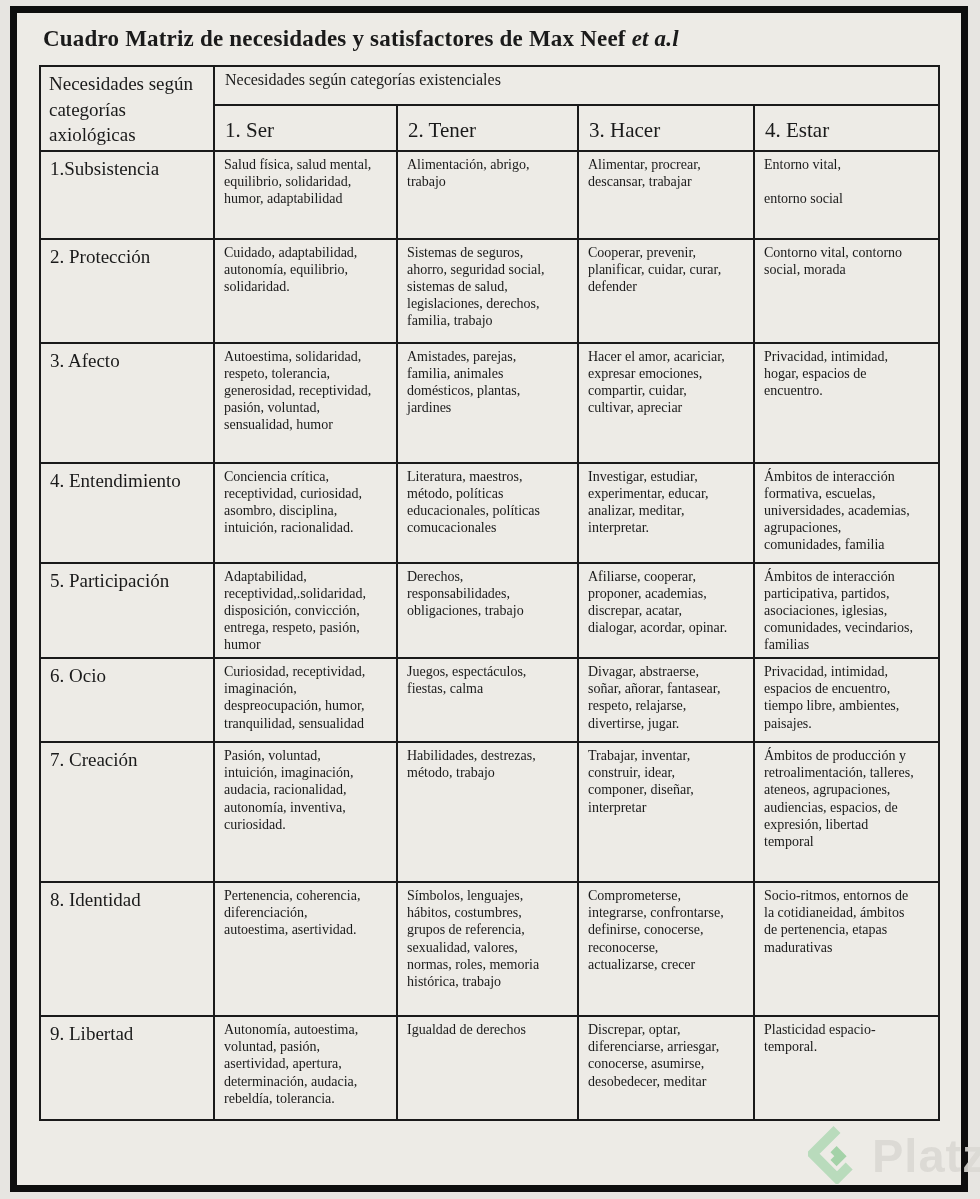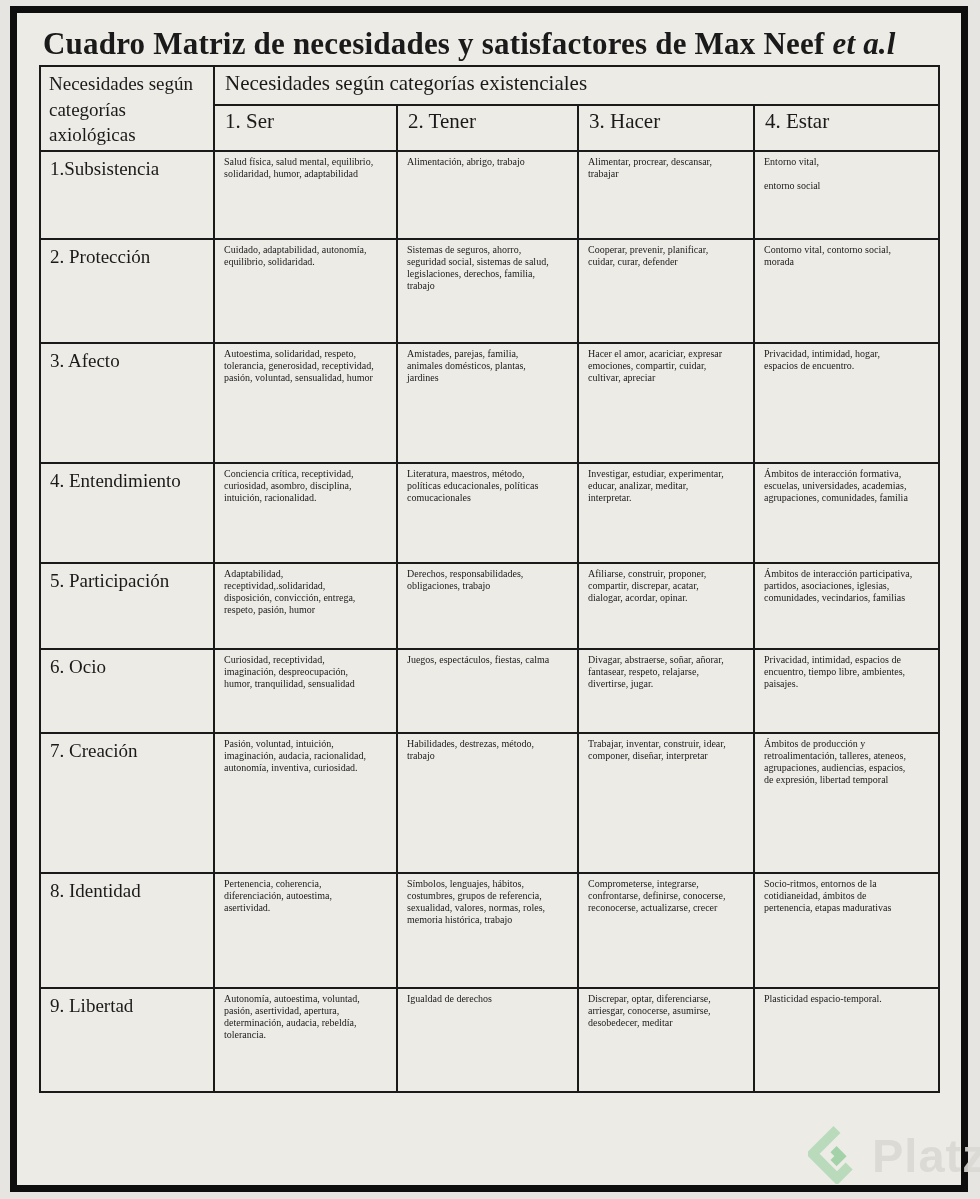--- a/index.html
+++ b/index.html
@@ -6,38 +6,38 @@
   html,body { background:#e7e5e1; }
   .page {
     position:relative; width:980px; height:1199px; overflow:hidden;
     background:#e7e5e1; font-family:"Liberation Serif", serif; color:#1a1a1a;
   }
   .frame {
     position:absolute; left:10px; top:6px; width:958px; height:1186px;
     border:7px solid #0e0e0e; background:#edebe6;
   }
   .doc-title {
-    position:absolute; left:26px; top:13px; font-size:31px; font-weight:bold;
+    position:absolute; left:26px; top:13px; font-size:23px; font-weight:bold;
     letter-spacing:.2px; white-space:nowrap;
   }
   .doc-title .emph { font-style:italic; }
   table.matrix {
     position:absolute; left:22px; top:52px; width:899px;
     border-collapse:collapse; table-layout:fixed;
   }
   .matrix th, .matrix td {
     border:2px solid #1a1a1a; vertical-align:top; text-align:left;
     background:#edebe6;
   }
   .corner-cell { font-size:19px; font-weight:normal; padding:4px 8px 2px 8px; text-align:justify; line-height:1.35; }
-  .group-cell  { font-size:21px; font-weight:normal; padding:4px 10px 2px 10px; height:38px; }
-  .col-head    { font-size:21px; font-weight:normal; padding:3px 10px 2px 10px; height:45px; }
+  .group-cell  { font-size:16px; font-weight:normal; padding:4px 10px 2px 10px; height:38px; }
+  .col-head    { font-size:21px; font-weight:normal; padding:12px 10px 2px 10px; height:45px; }
   .row-label   { font-size:19px; padding:6px 8px 2px 9px; }
   .cell {
-    font-size:10px; line-height:1.22; padding:4px 22px 4px 9px;
+    font-size:14px; line-height:1.22; padding:4px 22px 4px 9px;
     text-align:justify; white-space:pre-line;
   }
   .footer {
     position:absolute; left:26px; top:1142px; font-size:19px; white-space:nowrap;
   }
   .footer .it { font-style:italic; }
   .watermark {
     position:absolute; left:808px; top:1126px; display:flex; align-items:center;
     gap:6px; z-index:5; pointer-events:none;
   }
@@ -104,38 +104,38 @@
         <td class="row-label">4. Entendimiento</td>
         <td class="cell">Conciencia crítica, receptividad, curiosidad, asombro, disciplina, intuición, racionalidad.</td>
         <td class="cell">Literatura, maestros, método, políticas educacionales, políticas comucacionales</td>
         <td class="cell">Investigar, estudiar, experimentar, educar, analizar, meditar, interpretar.</td>
         <td class="cell">Ámbitos de interacción formativa, escuelas, universidades, academias, agrupaciones, comunidades, familia</td>
       </tr>
       <tr style="height:86px">
         <td class="row-label">5. Participación</td>
         <td class="cell">Adaptabilidad, receptividad,.solidaridad, disposición, convicción, entrega, respeto, pasión, humor</td>
         <td class="cell">Derechos, responsabilidades, obligaciones, trabajo</td>
-        <td class="cell">Afiliarse, construir, proponer, compartir, discrepar, acatar, dialogar, acordar, opinar.</td>
+        <td class="cell">Afiliarse, cooperar, proponer, academias, discrepar, acatar, dialogar, acordar, opinar.</td>
         <td class="cell">Ámbitos de interacción participativa, partidos, asociaciones, iglesias, comunidades, vecindarios, familias</td>
       </tr>
       <tr style="height:84px">
         <td class="row-label">6. Ocio</td>
         <td class="cell">Curiosidad, receptividad, imaginación, despreocupación, humor, tranquilidad, sensualidad</td>
         <td class="cell">Juegos, espectáculos, fiestas, calma</td>
         <td class="cell">Divagar, abstraerse, soñar, añorar, fantasear, respeto, relajarse, divertirse, jugar.</td>
         <td class="cell">Privacidad, intimidad, espacios de encuentro, tiempo libre, ambientes, paisajes.</td>
       </tr>
       <tr style="height:140px">
         <td class="row-label">7. Creación</td>
         <td class="cell">Pasión, voluntad, intuición, imaginación, audacia, racionalidad, autonomía, inventiva, curiosidad.</td>
         <td class="cell">Habilidades, destrezas, método, trabajo</td>
         <td class="cell">Trabajar, inventar, construir, idear, componer, diseñar, interpretar</td>
         <td class="cell">Ámbitos de producción y retroalimentación, talleres, ateneos, agrupaciones, audiencias, espacios, de expresión, libertad temporal</td>
       </tr>
-      <tr style="height:115px">
+      <tr style="height:134px">
         <td class="row-label">8. Identidad</td>
         <td class="cell">Pertenencia, coherencia, diferenciación, autoestima, asertividad.</td>
         <td class="cell">Símbolos, lenguajes, hábitos, costumbres, grupos de referencia, sexualidad, valores, normas, roles, memoria histórica, trabajo</td>
         <td class="cell">Comprometerse, integrarse, confrontarse, definirse, conocerse, reconocerse, actualizarse, crecer</td>
         <td class="cell">Socio-ritmos, entornos de la cotidianeidad, ámbitos de pertenencia, etapas madurativas</td>
       </tr>
       <tr style="height:104px">
         <td class="row-label">9. Libertad</td>
         <td class="cell">Autonomía, autoestima, voluntad, pasión, asertividad, apertura, determinación, audacia, rebeldía, tolerancia.</td>
         <td class="cell">Igualdad de derechos</td>

